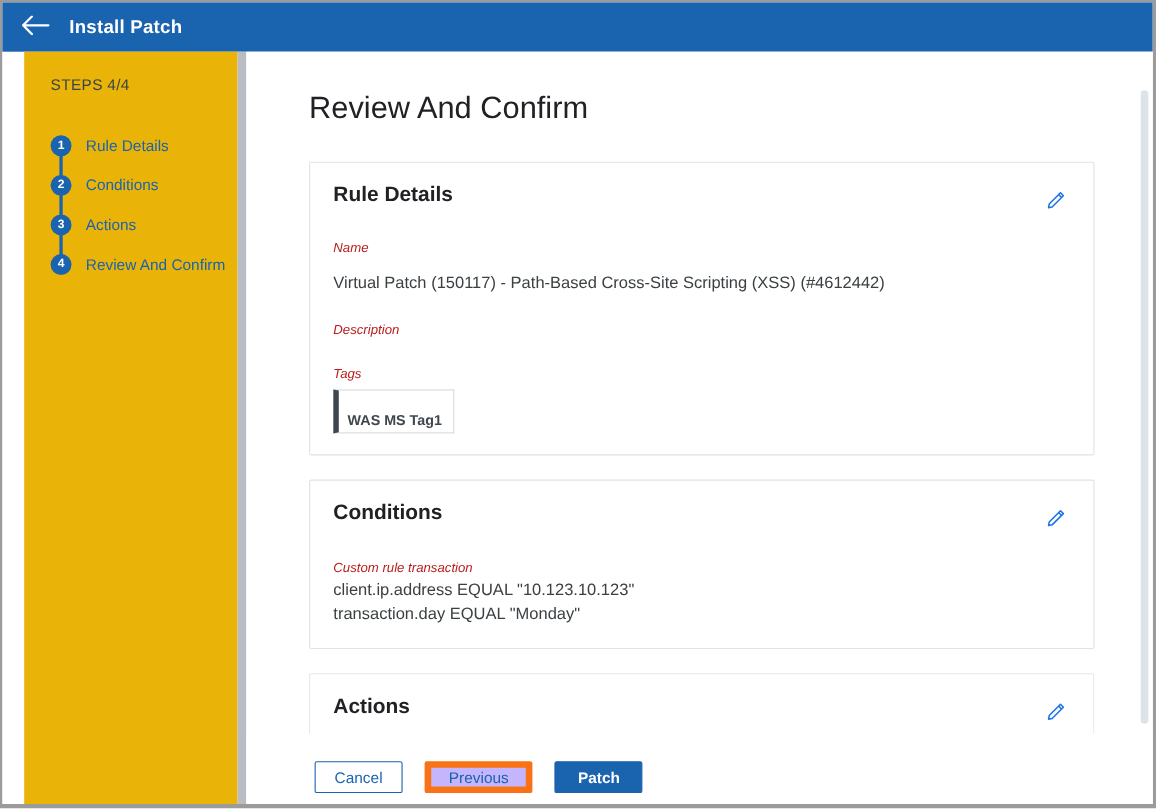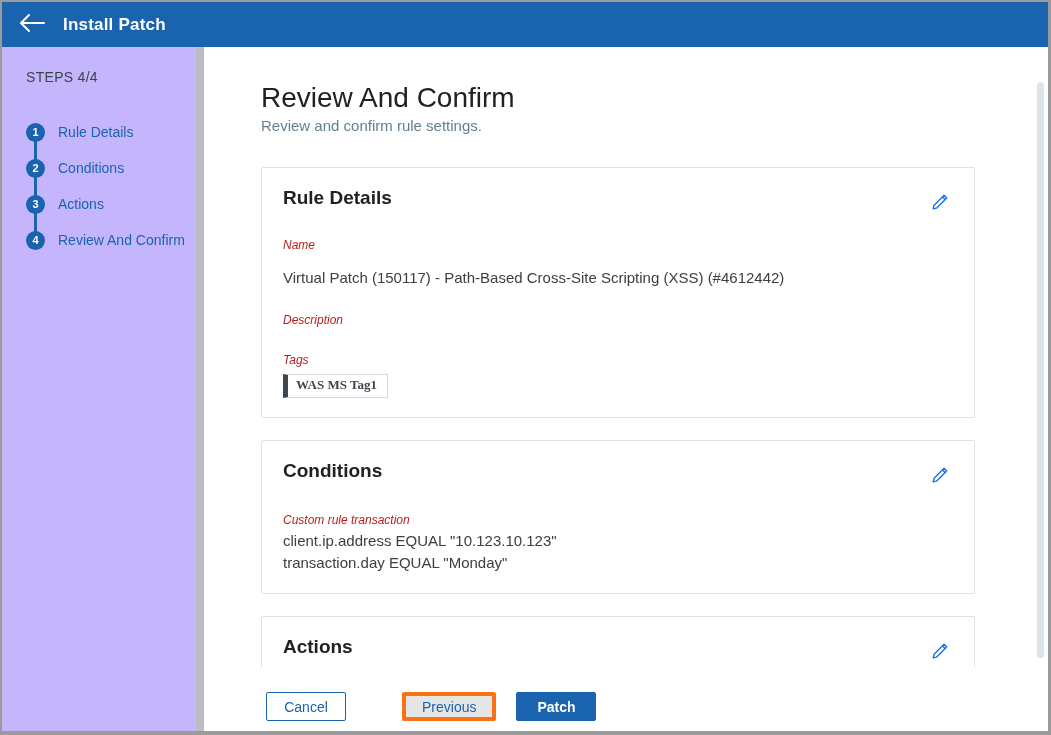--- a/index.html
+++ b/index.html
@@ -24,22 +24,23 @@
     padding-left: 17px; gap: 17px;
   }
   .back-btn { background: none; border: none; cursor: pointer; display: flex; align-items: center; }
   .header-title { color: #fff; font-size: 17px; font-weight: 700; letter-spacing: 0.2px; }
 
   
   .body { flex: 1; display: flex; min-height: 0; }
 
   .sidebar {
     width: 194px; flex: 0 0 194px;
-    background: #c4b5fd;
+    background: #eab308;
     padding: 22px 0 0 24px;
+    margin-left: 20px;
   }
   .steps-label { font-size: 14px; color: #3a4449; letter-spacing: 0.3px; font-weight: 400; }
   .steps { position: relative; margin-top: 29px; }
   .steps::before {
     content: ""; position: absolute; left: 8px; top: 18px; height: 108px;
     width: 3px; background: #1a63ae;
   }
   .step { display: flex; align-items: center; height: 36px; gap: 13px; cursor: pointer; position: relative; }
   .step-circle {
     width: 19px; height: 19px; border-radius: 50%; background: #1a63ae;
@@ -66,34 +67,34 @@
   .card-title { font-size: 19px; font-weight: 700; color: #202124; }
   .edit-btn { background: none; border: none; cursor: pointer; padding: 2px; margin-top: 2px; }
 
   .field { margin-top: 21px; }
   .field-label { font-size: 12px; color: #b91c1c; font-style: italic; }
   .field-value { font-size: 15px; color: #3c4043; margin-top: 15px; line-height: 22px; }
 
   .tag-chip {
     display: inline-block; margin-top: 7px;
     border: 1px solid #d7dadd; border-left: 5px solid #3f474e;
-    padding: 2px 10px 4px 8px;
-    font-size: 13px; font-weight: 700; color: #3f474e; background: #fff; font-family: Liberation Serif, serif;
+    padding: 19px 10px 4px 8px;
+    font-size: 13px; font-weight: 700; color: #3f474e; background: #fff;
   }
 
   .card--cut { height: 109px; overflow: hidden; border-bottom: none; border-radius: 2px 2px 0 0; margin-bottom: 0; }
 
   
   .footer { flex: 0 0 auto; background: #fff; padding: 25px 0 10px 62px; display: flex; gap: 20px; }
   .btn {
     min-width: 80px; height: 29px; font-size: 14px; border-radius: 2px;
     font-family: inherit; cursor: pointer; padding: 0 16px;
   }
   .btn-cancel { background: #fff; border: 1px solid #1a63ae; color: #1a63ae; }
-  .btn-previous { background: #e5e5e5; border: 4px solid #f97316; color: #1a63ae; margin-left: 36px; }
+  .btn-previous { background: #c4b5fd; border: 6px solid #f97316; color: #1a63ae; }
   .btn-save { background: #1a63ae; border: 1px solid #1a63ae; color: #fff; font-weight: 700; }
 
   
   .scroll-thumb {
     position: absolute; right: 4px; top: 35px; width: 7px; height: 576px;
     background: #dde4e9; border-radius: 4px;
   }
 </style>
 </head>
 <body>
@@ -133,21 +134,20 @@
           <span class="step-label">Review And Confirm</span>
         </div>
       </div>
     </div>
 
     <div class="v-divider"></div>
 
     <div class="main">
       <div class="content">
         <div class="page-title">Review And Confirm</div>
-        <div class="page-subtitle">Review and confirm rule settings.</div>
 
         <div class="cards">
 
           <div class="card">
             <div class="card-head">
               <span class="card-title">Rule Details</span>
               <button class="edit-btn">
                 <span>
                   <svg width="21" height="21" viewBox="0 0 24 24">
                     <path d="M16.1 4.9l3 3L7.4 19.6l-3.7.7.7-3.7L16.1 4.9z" fill="none" stroke="#1a73e8" stroke-width="1.6" stroke-linejoin="round"></path>

